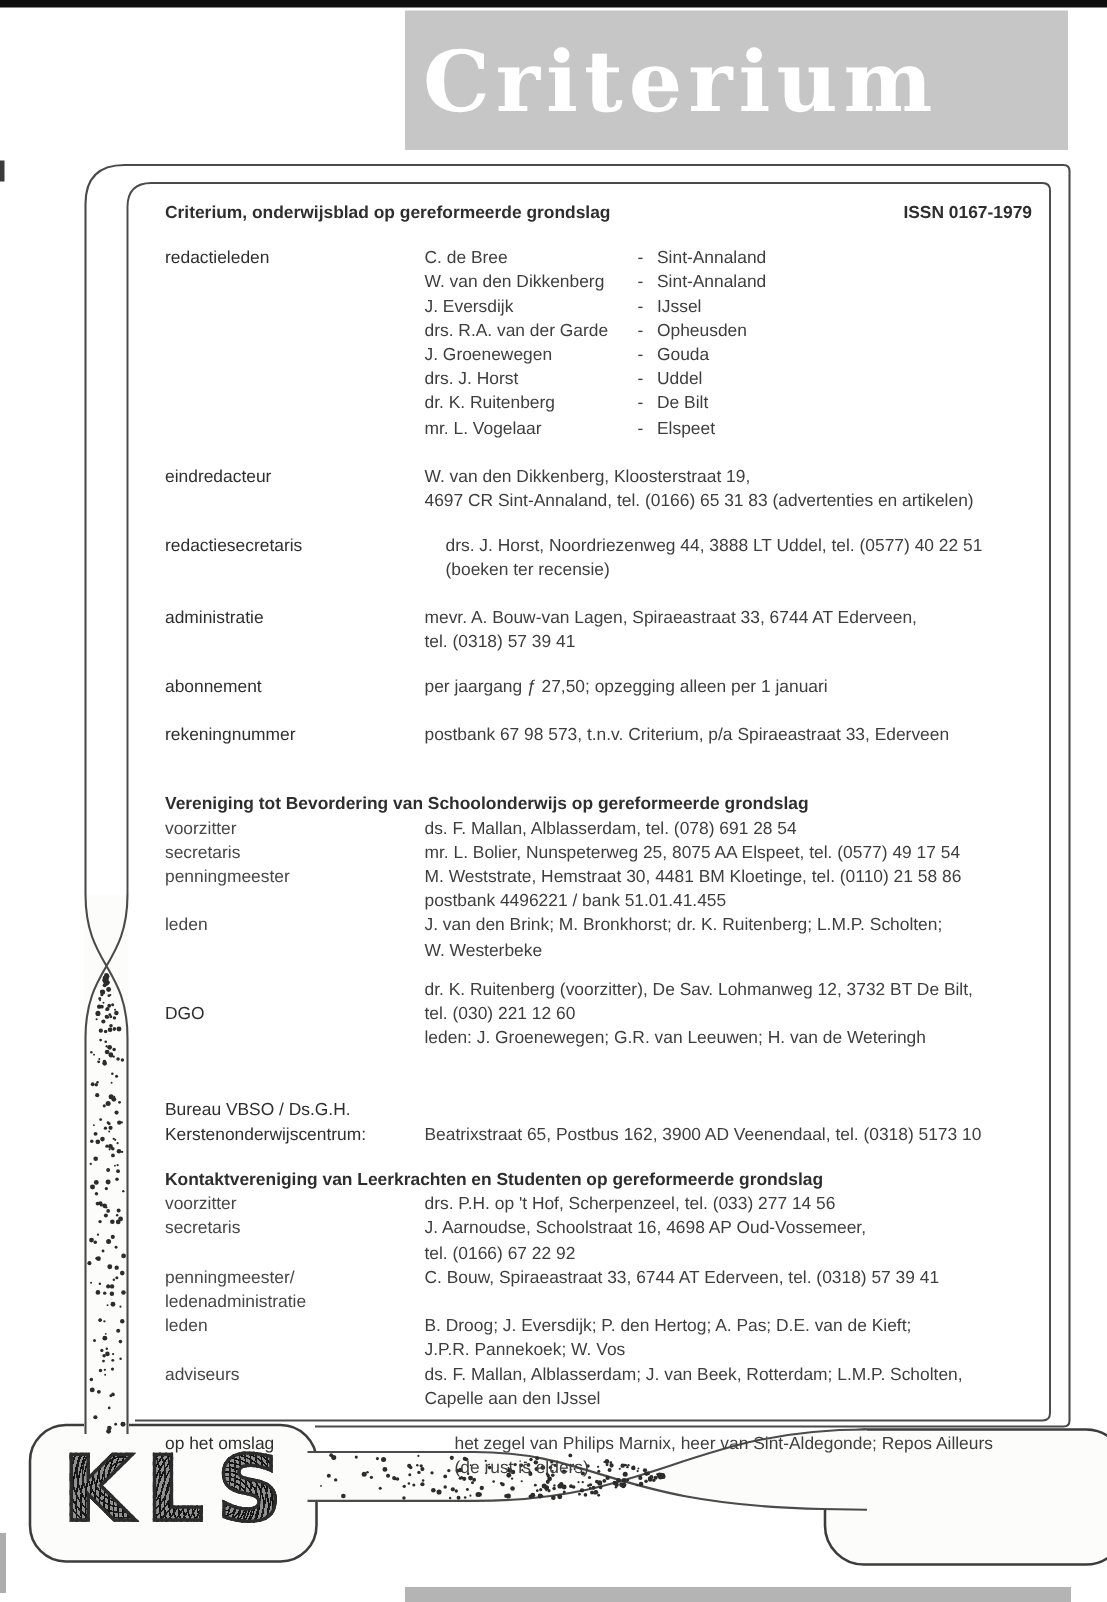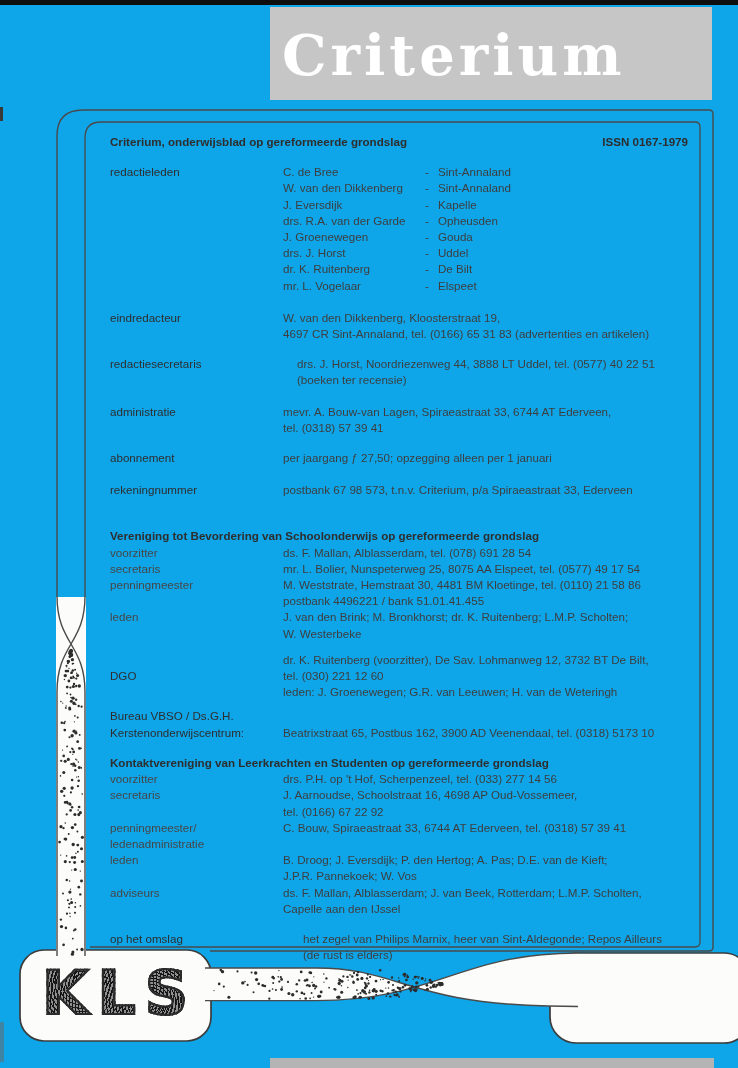--- a/index.html
+++ b/index.html
@@ -1,16 +1,16 @@
 <!DOCTYPE html>
 <html><head>
 <meta charset="utf-8">
 <style>
   html,body{margin:0;padding:0;background:#e8e8e6;}
-  .page{position:relative;width:738px;height:1068px;background:#0ea5e9;overflow:hidden;
+  .page{position:relative;width:738px;height:1068px;background:#ffffff;overflow:hidden;
         font-family:"Liberation Sans","DejaVu Sans",sans-serif;}
   .top-bar{position:absolute;left:0;top:0;width:738px;height:5px;background:#0e0e0e;}
   .masthead{position:absolute;left:270px;top:7px;width:442px;height:93px;background:#c6c6c6;}
   .masthead-title{font-family:"DejaVu Serif","Liberation Serif",serif;font-weight:bold;
         font-size:56px;line-height:1;color:#ffffff;padding:20px 0 0 12px;letter-spacing:4px;}
   .ornament{position:absolute;left:0;top:0;z-index:1;}
   .content{position:absolute;left:85px;top:122px;width:615px;box-sizing:border-box;
         padding:12px 12px 0 25px;font-size:11.6px;line-height:16.2px;color:#3e3e3e;z-index:2;}
   .title-row{display:flex;justify-content:space-between;font-weight:bold;color:#2e2e2e;}
   .heading{font-weight:bold;color:#2e2e2e;}
@@ -459,21 +459,21 @@
       <span>ISSN 0167-1979</span>
     </div>
     <div id="rows">
         <div class="row" style="margin-top: 14px;">
           <div class="label b">
             <div class="vline">redactieleden</div>
           </div>
           <div class="value">
             <div class="pair vline"><span class="pname">C. de Bree</span><span class="dash">-</span><span>Sint-Annaland</span></div>
             <div class="pair vline"><span class="pname">W. van den Dikkenberg</span><span class="dash">-</span><span>Sint-Annaland</span></div>
-            <div class="pair vline"><span class="pname">J. Eversdijk</span><span class="dash">-</span><span>Kapelle</span></div>
+            <div class="pair vline"><span class="pname">J. Eversdijk</span><span class="dash">-</span><span>IJssel</span></div>
             <div class="pair vline"><span class="pname">drs. R.A. van der Garde</span><span class="dash">-</span><span>Opheusden</span></div>
             <div class="pair vline"><span class="pname">J. Groenewegen</span><span class="dash">-</span><span>Gouda</span></div>
             <div class="pair vline"><span class="pname">drs. J. Horst</span><span class="dash">-</span><span>Uddel</span></div>
             <div class="pair vline"><span class="pname">dr. K. Ruitenberg</span><span class="dash">-</span><span>De Bilt</span></div>
             <div class="pair vline"><span class="pname">mr. L. Vogelaar</span><span class="dash">-</span><span>Elspeet</span></div>
           </div>
         </div>
         <div class="row" style="margin-top: 16px;">
           <div class="label b">
             <div class="vline">eindredacteur</div>
@@ -555,21 +555,21 @@
         <div class="row" style="margin-top: 10px; align-items: center;">
           <div class="label b">
             <div class="vline">DGO</div>
           </div>
           <div class="value">
             <div class="vline">dr. K. Ruitenberg (voorzitter), De Sav. Lohmanweg 12, 3732 BT De Bilt,</div>
             <div class="vline">tel. (030) 221 12 60</div>
             <div class="vline">leden: J. Groenewegen; G.R. van Leeuwen; H. van de Weteringh</div>
           </div>
         </div>
-        <div class="row" style="margin-top: 8px; align-items: center;">
+        <div class="row" style="margin-top: 32px; align-items: center;">
           <div class="label b">
             <div class="vline">Bureau VBSO / Ds.G.H.</div>
             <div class="vline">Kerstenonderwijscentrum:</div>
           </div>
           <div class="value">
             <div class="vline"></div>
             <div class="vline">Beatrixstraat 65, Postbus 162, 3900 AD Veenendaal, tel. (0318) 5173 10</div>
           </div>
         </div>
         <div class="heading" style="margin-top: 14px;">Kontaktvereniging van Leerkrachten en Studenten op gereformeerde grondslag</div>

